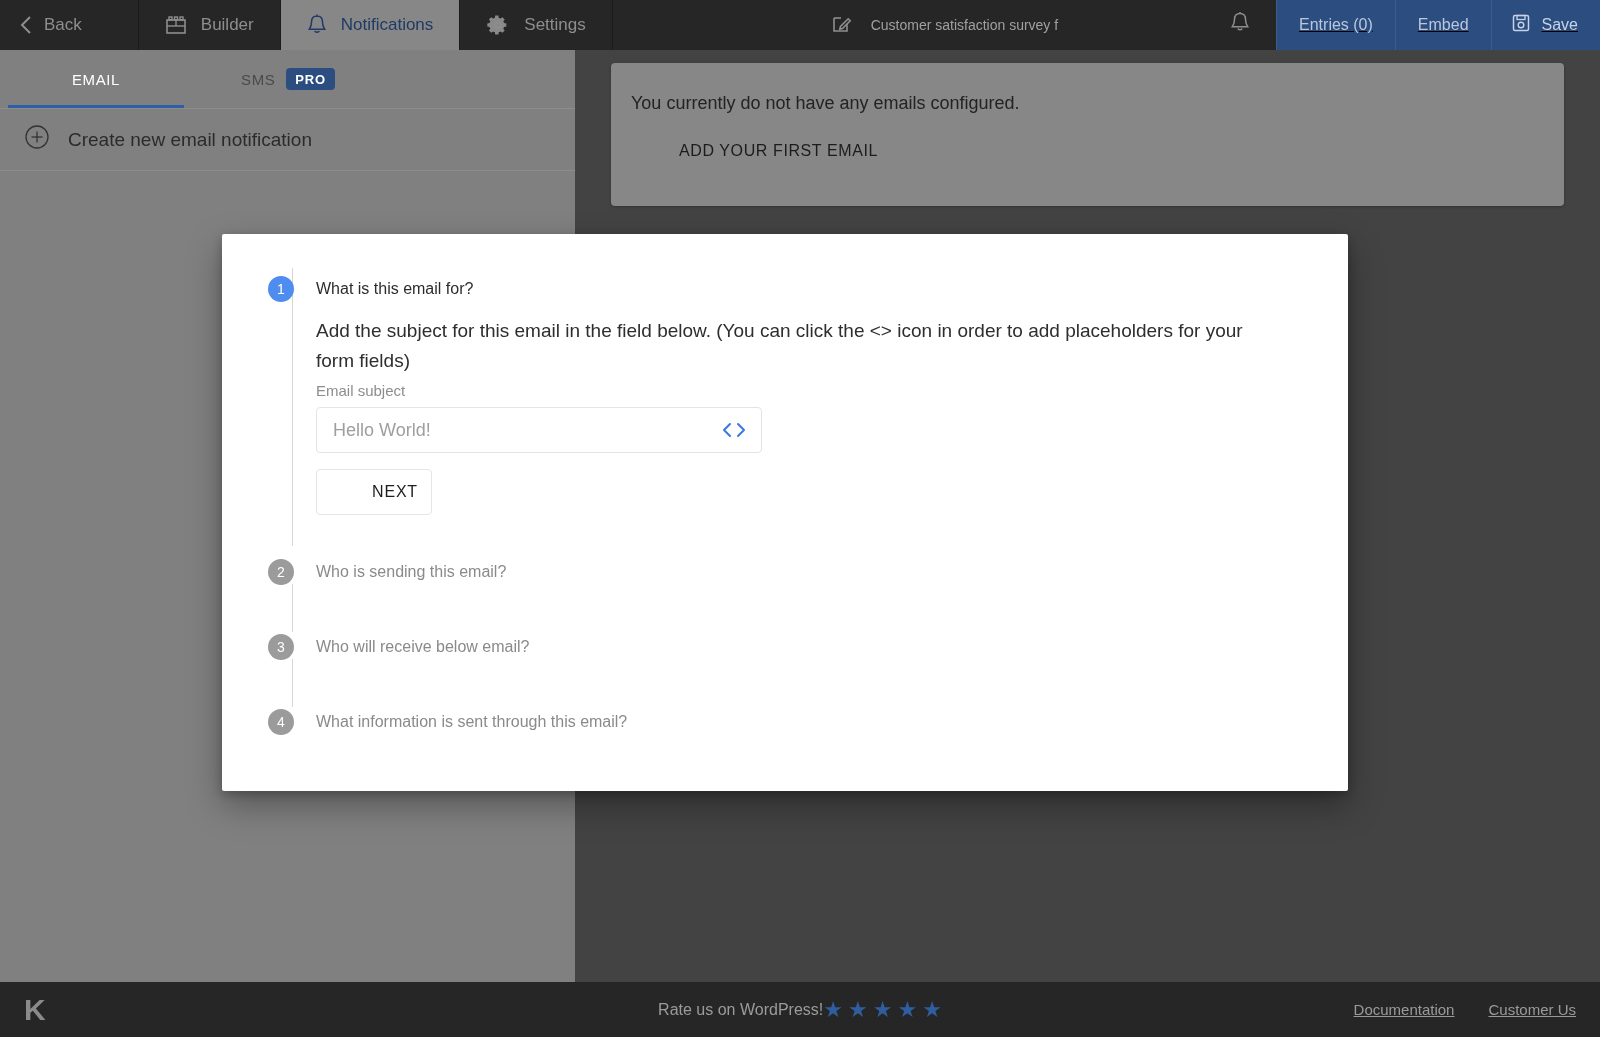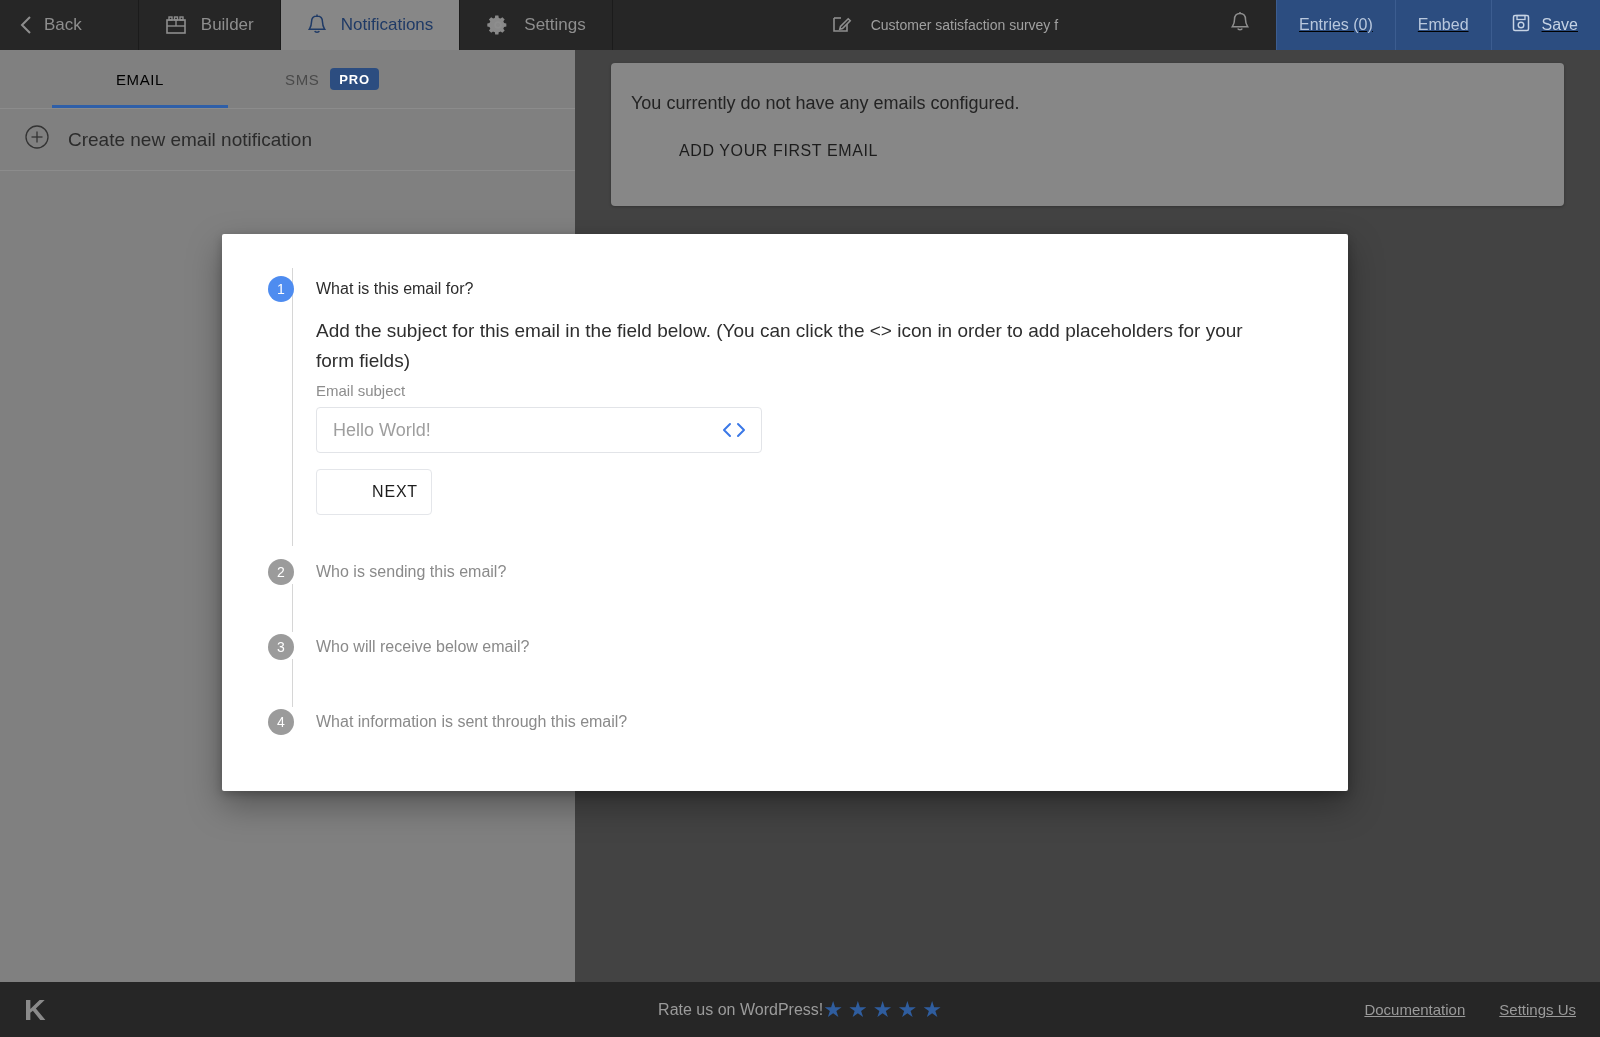--- a/index.html
+++ b/index.html
@@ -77,21 +77,21 @@
     border-bottom: 1px solid #8c8c8c;
     position: relative;
   }
   .side-tab {
     width: 192px;
     display: flex; align-items: center; justify-content: center; gap: 11px;
     font-size: 15px; letter-spacing: .6px;
     color: #4a4a4a; cursor: pointer; user-select: none;
     position: relative;
   }
-  .side-tab.active { color: #000000; font-weight: 400; margin-left: 44px; }
+  .side-tab.active { color: #ffffff; font-weight: 400; }
   .side-tab.active::after {
     content: ""; position: absolute; left: 8px; right: 8px; bottom: 0;
     height: 3px; background: #2f5fa8;
   }
   .pro-badge {
     background: #2c4d80; color: #fff;
     font-size: 13px; font-weight: bold; letter-spacing: .8px;
     padding: 4px 9px 3px; border-radius: 4px;
   }
   .create-row {
@@ -404,17 +404,17 @@
         <span class="star">★</span>
         <span class="star">★</span>
         <span class="star">★</span>
         <span class="star">★</span>
         <span class="star">★</span>
       </span>
     </div>
 
     <div class="footer-right">
       <span class="foot-link">Documentation</span>
-      <span class="foot-link">Settings Us</span>
+      <span class="foot-link">Customer Us</span>
     </div>
   </div>
 
 </div>
 
 </body></html>

